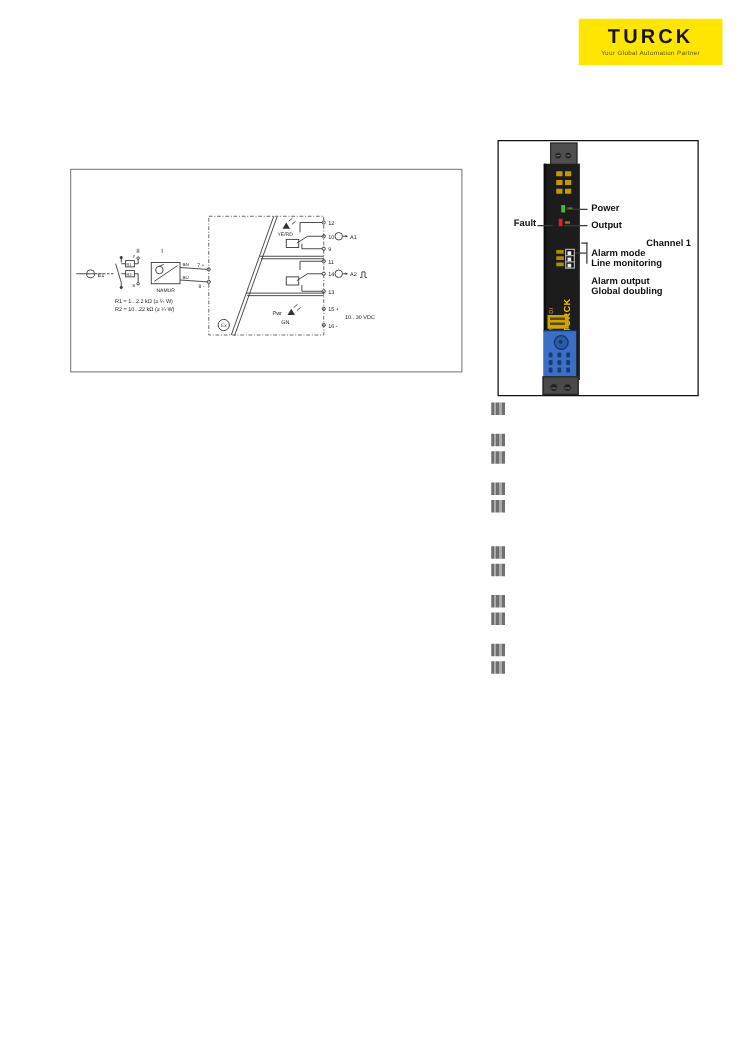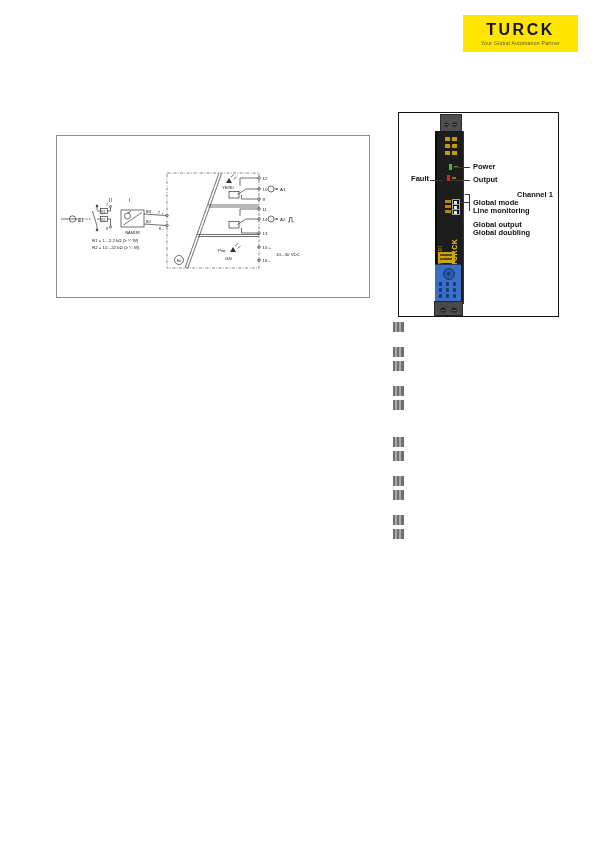--- a/index.html
+++ b/index.html
@@ -249,23 +249,23 @@
     <div class="c-line" style="left:52px;top:67px;width:19px;height:1px;"></div>
     <div class="c-line" style="left:66px;top:81px;width:5px;height:1px;"></div>
     <div class="c-line" style="left:70px;top:81px;width:1px;height:17px;"></div>
     <div class="c-line" style="left:61px;top:89px;width:9px;height:1px;"></div>
     <div class="c-line" style="left:64px;top:99px;width:1px;height:13px;"></div>
 
     <div class="callout" style="left:6px;top:62px;width:24px;text-align:right;">Fault</div>
     <div class="callout" style="left:74px;top:50px;">Power</div>
     <div class="callout" style="left:74px;top:63px;">Output</div>
     <div class="callout" style="left:74px;top:78px;margin-left:44px;">Channel 1</div>
-    <div class="callout" style="left:74px;top:86px;">Global mode</div>
+    <div class="callout" style="left:74px;top:86px;">Alarm mode</div>
     <div class="callout" style="left:74px;top:94px;">Line monitoring</div>
-    <div class="callout" style="left:74px;top:108px;">Global output</div>
+    <div class="callout" style="left:74px;top:108px;">Alarm output</div>
     <div class="callout" style="left:74px;top:116px;">Global doubling</div>
   </div>
 
   <div class="glyphmark" style="top:322px;"></div>
   <div class="glyphmark" style="top:347px;"></div>
   <div class="glyphmark" style="top:361px;"></div>
   <div class="glyphmark" style="top:386px;"></div>
   <div class="glyphmark" style="top:400px;"></div>
   <div class="glyphmark" style="top:437px;"></div>
   <div class="glyphmark" style="top:451px;"></div>

